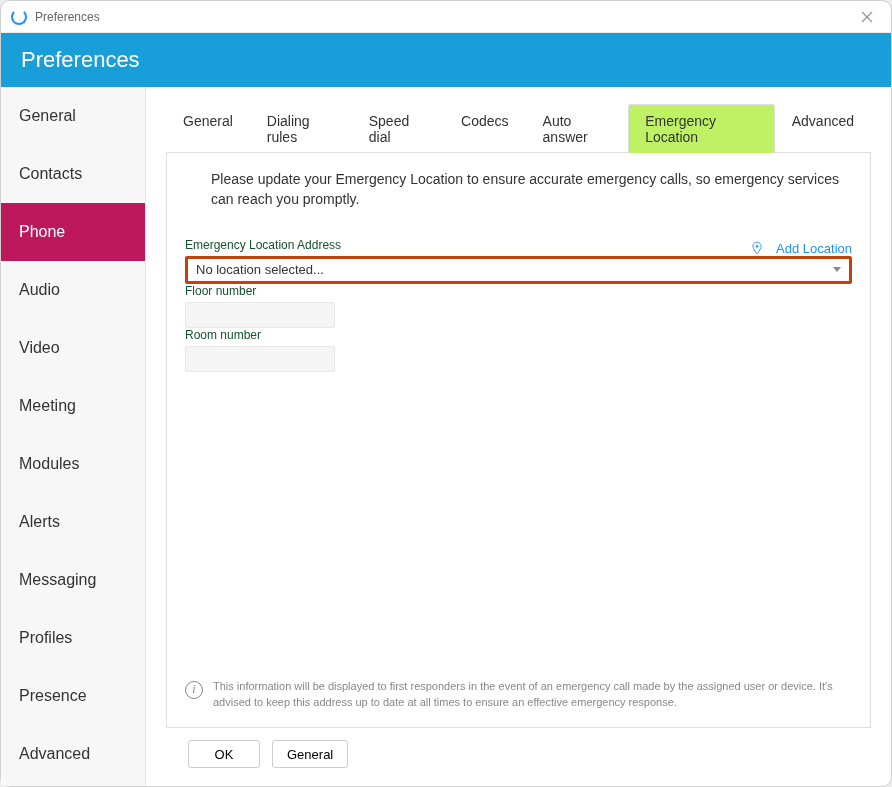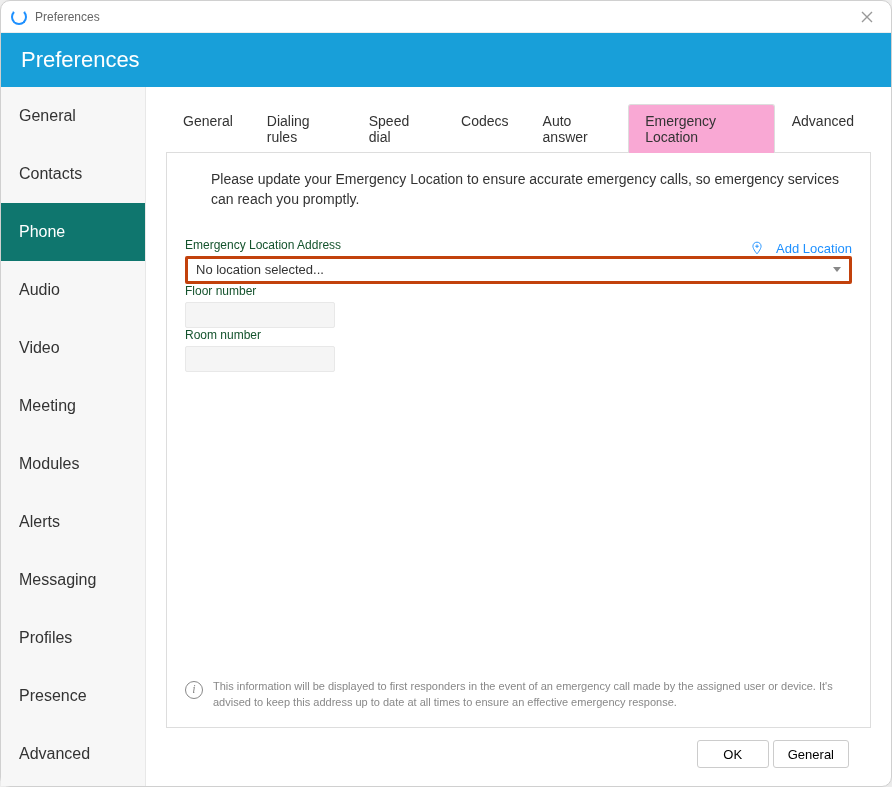--- a/index.html
+++ b/index.html
@@ -6,36 +6,36 @@
     body { background: #f0f0f0; width: 892px; height: 787px; overflow: hidden; }
     .window { width: 892px; height: 787px; background: #fff; border: 1px solid #d0d0d0; border-radius: 10px; box-shadow: 0 2px 8px rgba(0,0,0,0.06); position: relative; display: flex; flex-direction: column; }
     .titlebar { height: 32px; display: flex; align-items: center; padding: 0 10px; border-bottom: 1px solid #eee; }
     .titlebar .app-icon { width: 16px; height: 16px; border-radius: 50%; border: 2px solid #1e90ff; border-top-color: transparent; margin-right: 8px; }
     .titlebar .title { font-size: 12px; color: #666; }
     .titlebar .close { margin-left: auto; width: 28px; height: 28px; display: flex; align-items: center; justify-content: center; cursor: pointer; color: #888; }
     .banner { background: #189fd9; color: #fff; padding: 14px 20px; font-size: 22px; }
     .body { flex: 1; display: flex; overflow: hidden; }
     .sidebar { width: 145px; background: #f7f7f7; border-right: 1px solid #e8e8e8; overflow-y: auto; }
     .sidebar-item { padding: 20px 18px; font-size: 16px; color: #333; cursor: pointer; }
-    .sidebar-item.active { background: #0f766e; color: #fff; }
+    .sidebar-item.active { background: #be185d; color: #fff; }
     .main { flex: 1; padding: 16px 20px 0 20px; display: flex; flex-direction: column; overflow: hidden; }
     .tabs { display: flex; border-bottom: 1px solid #ddd; }
     .tab { padding: 8px 16px; font-size: 14px; color: #333; cursor: pointer; border: 1px solid transparent; border-bottom: none; position: relative; top: 1px; }
-    .tab.active { border-color: #ddd; background: #f9a8d4; border-top-left-radius: 3px; border-top-right-radius: 3px; }
+    .tab.active { border-color: #ddd; background: #bef264; border-top-left-radius: 3px; border-top-right-radius: 3px; }
     .tab-body { border: 1px solid #ddd; border-top: none; padding: 16px 18px; flex: 1; display: flex; flex-direction: column; overflow: hidden; }
     .desc { font-size: 14px; color: #333; line-height: 1.45; margin-bottom: 28px; margin-left: 26px; }
     .field-row { display: flex; align-items: flex-end; justify-content: space-between; }
     .field-label { font-size: 12px; color: #14532d; margin-bottom: 4px; }
     .add-link { color: #1e90ff; font-size: 13px; cursor: pointer; display: flex; align-items: center; gap: 12px; }
     .select { width: 100%; height: 28px; border: 3px solid #c2410c; border-radius: 2px; padding: 0 8px; font-size: 13px; color: #333; background: #fff; display: flex; align-items: center; justify-content: space-between; cursor: pointer; }
     .small-input { width: 150px; height: 26px; border: 1px solid #e8e8e8; background: #f5f5f5; border-radius: 2px; padding: 0 6px; font-size: 12px; display: block; }
     .field-group { }
     .info-strip { display: flex; align-items: flex-start; gap: 10px; font-size: 11px; color: #888; line-height: 1.45; margin-top: auto; padding-top: 12px; }
     .info-icon { width: 18px; height: 18px; border: 1.5px solid #888; border-radius: 50%; display: flex; align-items: center; justify-content: center; flex: none; font-style: italic; font-family: serif; font-size: 12px; color: #888; margin-top: 2px; }
-    .footer { padding: 12px 22px 18px; display: flex; gap: 4px; justify-content: flex-end; }
+    .footer { padding: 12px 22px 18px; display: flex; gap: 12px; justify-content: flex-start; }
     .btn { min-width: 72px; height: 28px; border: 1px solid #ccc; background: #fff; border-radius: 3px; font-size: 13px; cursor: pointer; padding: 0 14px; }
     .chev { width: 0; height: 0; border-left: 4px solid transparent; border-right: 4px solid transparent; border-top: 5px solid #888; }
     svg { display: block; }
   </style>
 </head>
 <body>
 
 <div class="window">
   <div class="titlebar">
     <span class="app-icon"></span>

